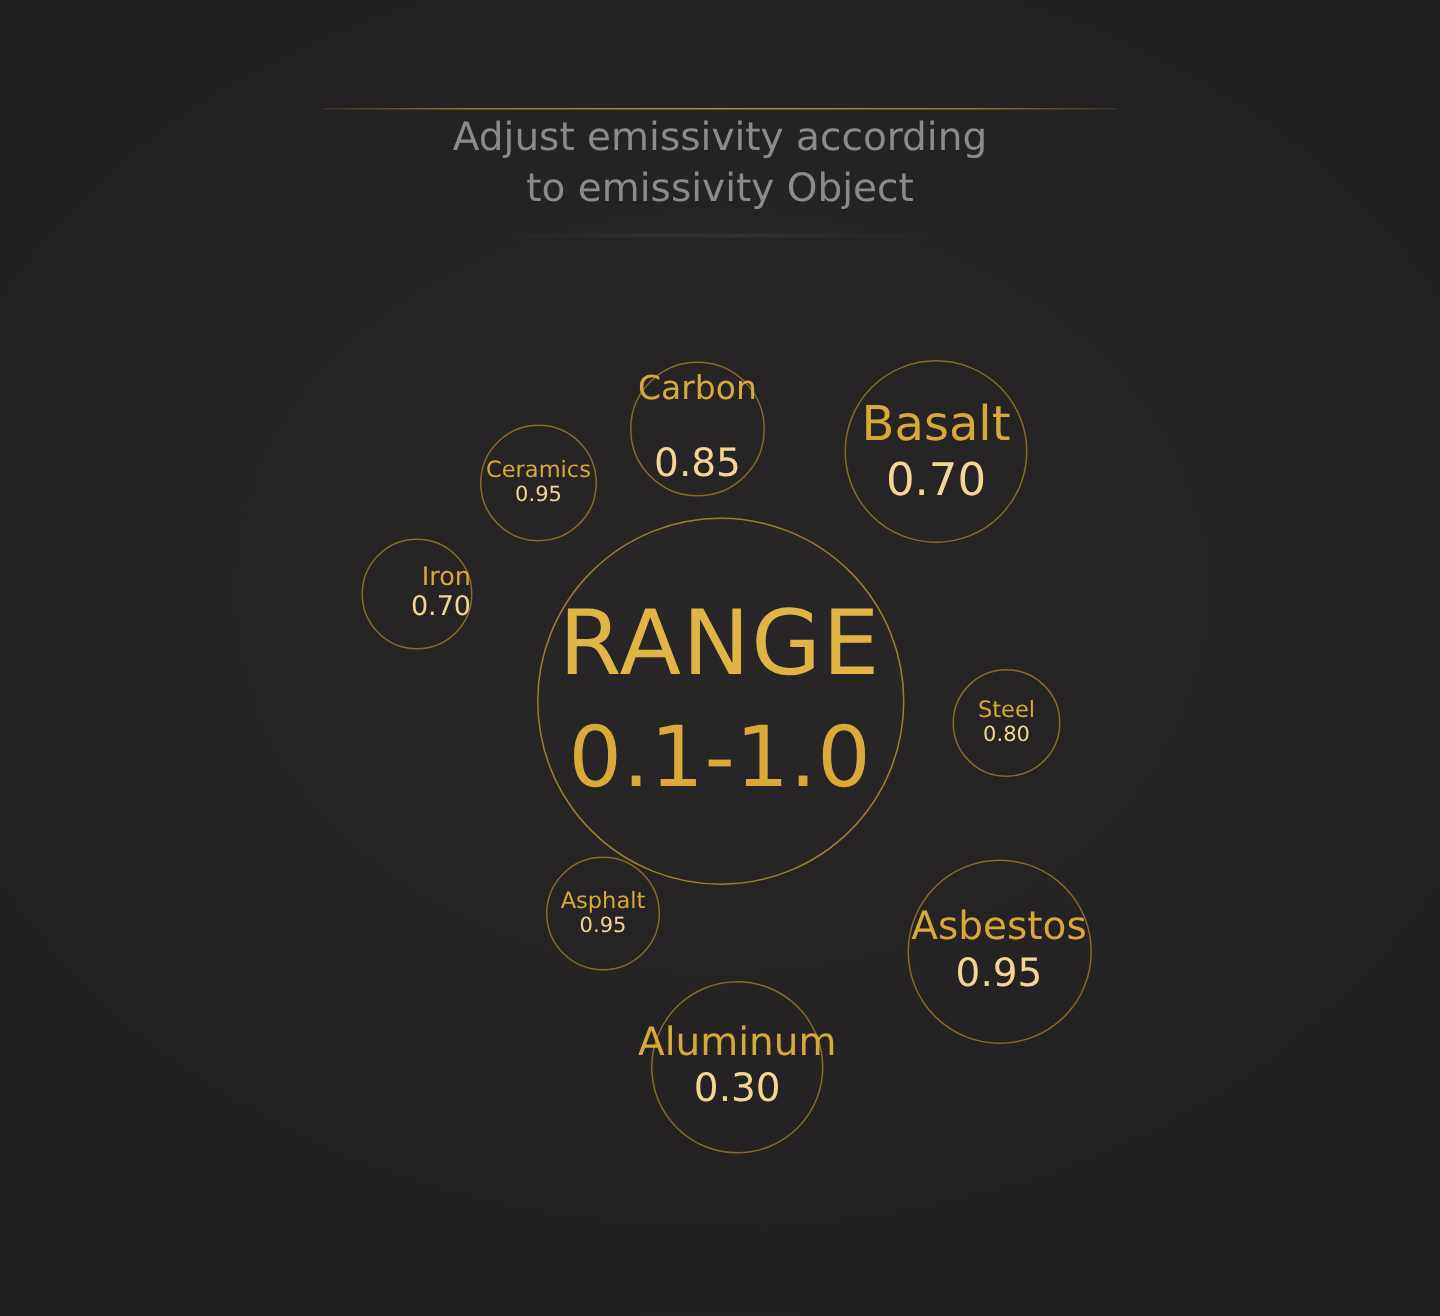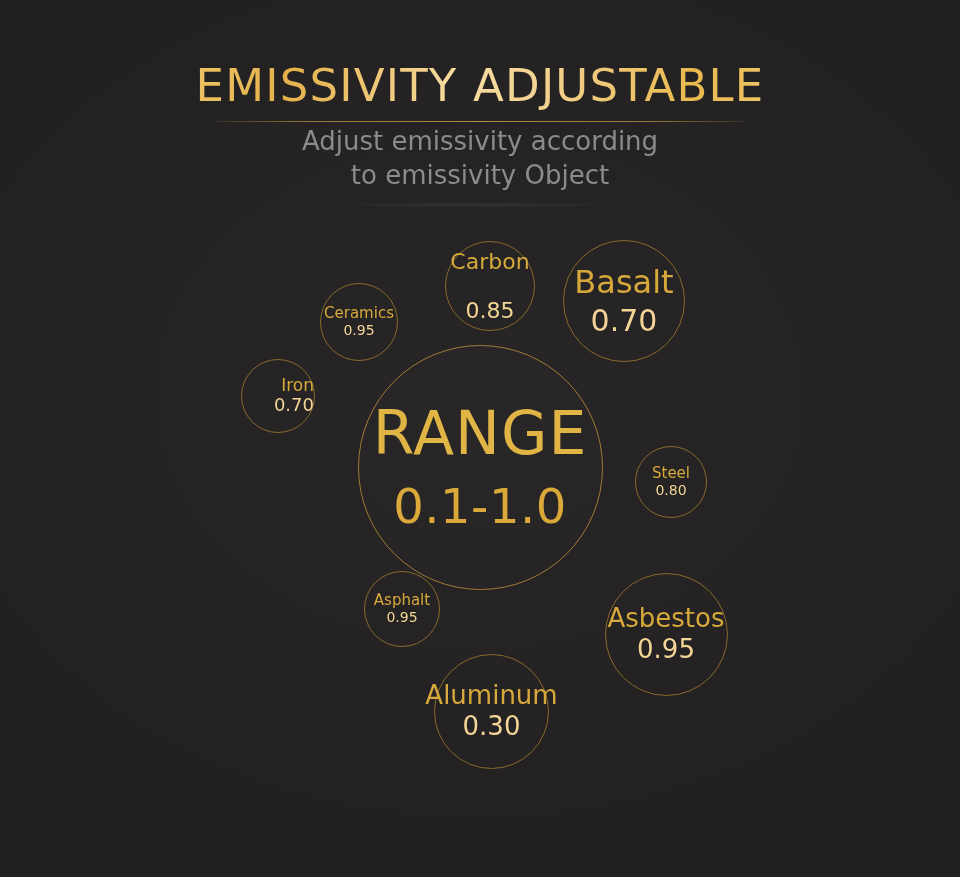--- a/index.html
+++ b/index.html
@@ -108,66 +108,65 @@
     border-color: #a07c33;
     background: rgba(44,41,41,0.35);
   }
   .bubble.center .b-label {
     color: #e0b445;
     font-size: 60px;
     letter-spacing: 1px;
   }
   .bubble.center .b-value {
     color: #daa93a;
-    font-size: 48px;
+    font-size: 56px;
     margin-top: 16px;
     letter-spacing: 0.5px;
   }
 
   
   .tier-xl .b-label { font-size: 32px; }
   .tier-xl .b-value { font-size: 30px; margin-top: 5px; }
 
   .tier-lg .b-label { font-size: 26px; }
   .tier-lg .b-value { font-size: 26px; margin-top: 4px; }
 
   .tier-md .b-label { font-size: 22px; }
-  .tier-md .b-value { font-size: 22px; margin-top: 3px; }
+  .tier-md .b-value { font-size: 26px; margin-top: 3px; }
 
   .tier-sm .b-label { font-size: 17px; }
   .tier-sm .b-value { font-size: 18px; margin-top: 2px; }
 
   .tier-xs .b-label { font-size: 15px; }
   .tier-xs .b-value { font-size: 14px; margin-top: 1px; }
 </style>
 </head>
 <body>
 
 <div id="stage">
 
   <div class="header">
-    <div class="title">EMISSIVITY ADJUSTABLE</div>
     <div class="title-rule"></div>
     <div class="subtitle">
       <div>Adjust emissivity according</div>
       <div>to emissivity Object</div>
     </div>
     <div class="sub-smudge"></div>
   </div>
 
   <div class="bubble-field" id="bubble-field">
       <div class="bubble  center" style="left: 357.5px; top: 344.5px; width: 245px; height: 245px;">
         <div class="b-label">RANGE</div>
         <div class="b-value">0.1-1.0</div>
       </div>
       <div class="bubble tier-xs" style="left: 320px; top: 283px; width: 78px; height: 78px;">
         <div class="b-label">Ceramics</div>
         <div class="b-value">0.95</div>
       </div>
-      <div class="bubble tier-md" style="left: 445px; top: 241px; width: 90px; height: 90px; gap: 22px;">
+      <div class="bubble tier-md" style="left: 420px; top: 241px; width: 90px; height: 90px; gap: 22px;">
         <div class="b-label">Carbon</div>
         <div class="b-value">0.85</div>
       </div>
       <div class="bubble tier-xl" style="left: 563px; top: 240px; width: 122px; height: 122px;">
         <div class="b-label">Basalt</div>
         <div class="b-value">0.70</div>
       </div>
       <div class="bubble tier-sm" style="left: 241px; top: 359px; width: 74px; height: 74px; align-items: flex-end;">
         <div class="b-label">Iron</div>
         <div class="b-value">0.70</div>

